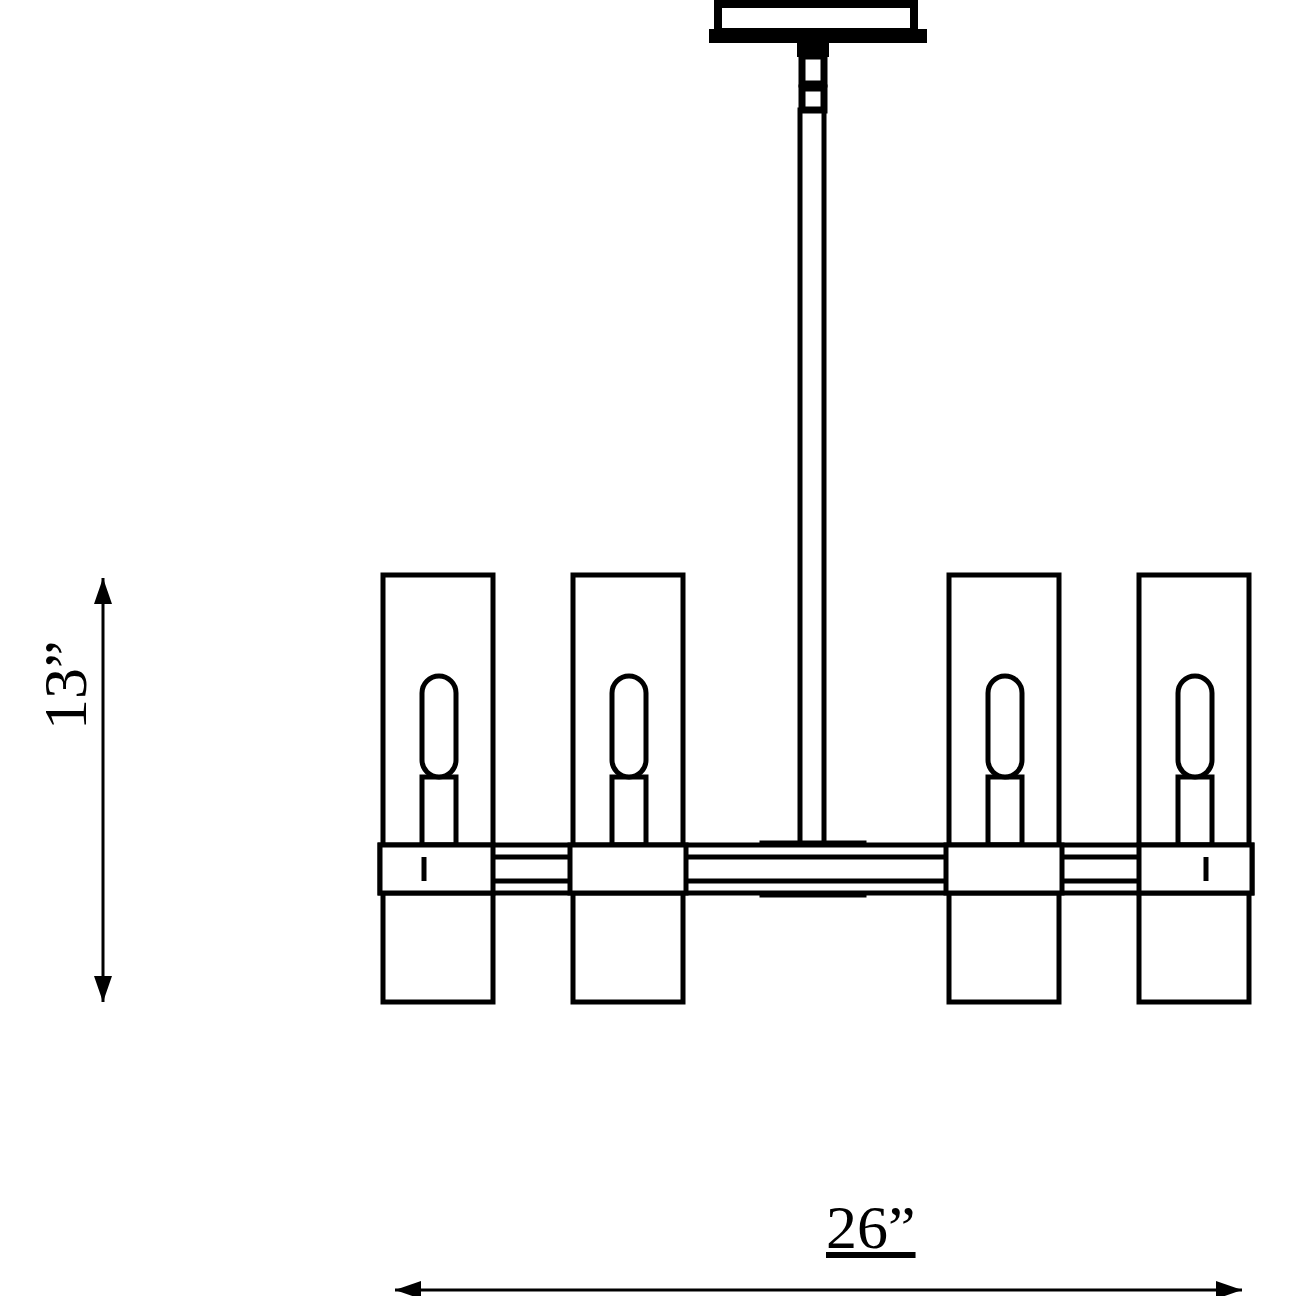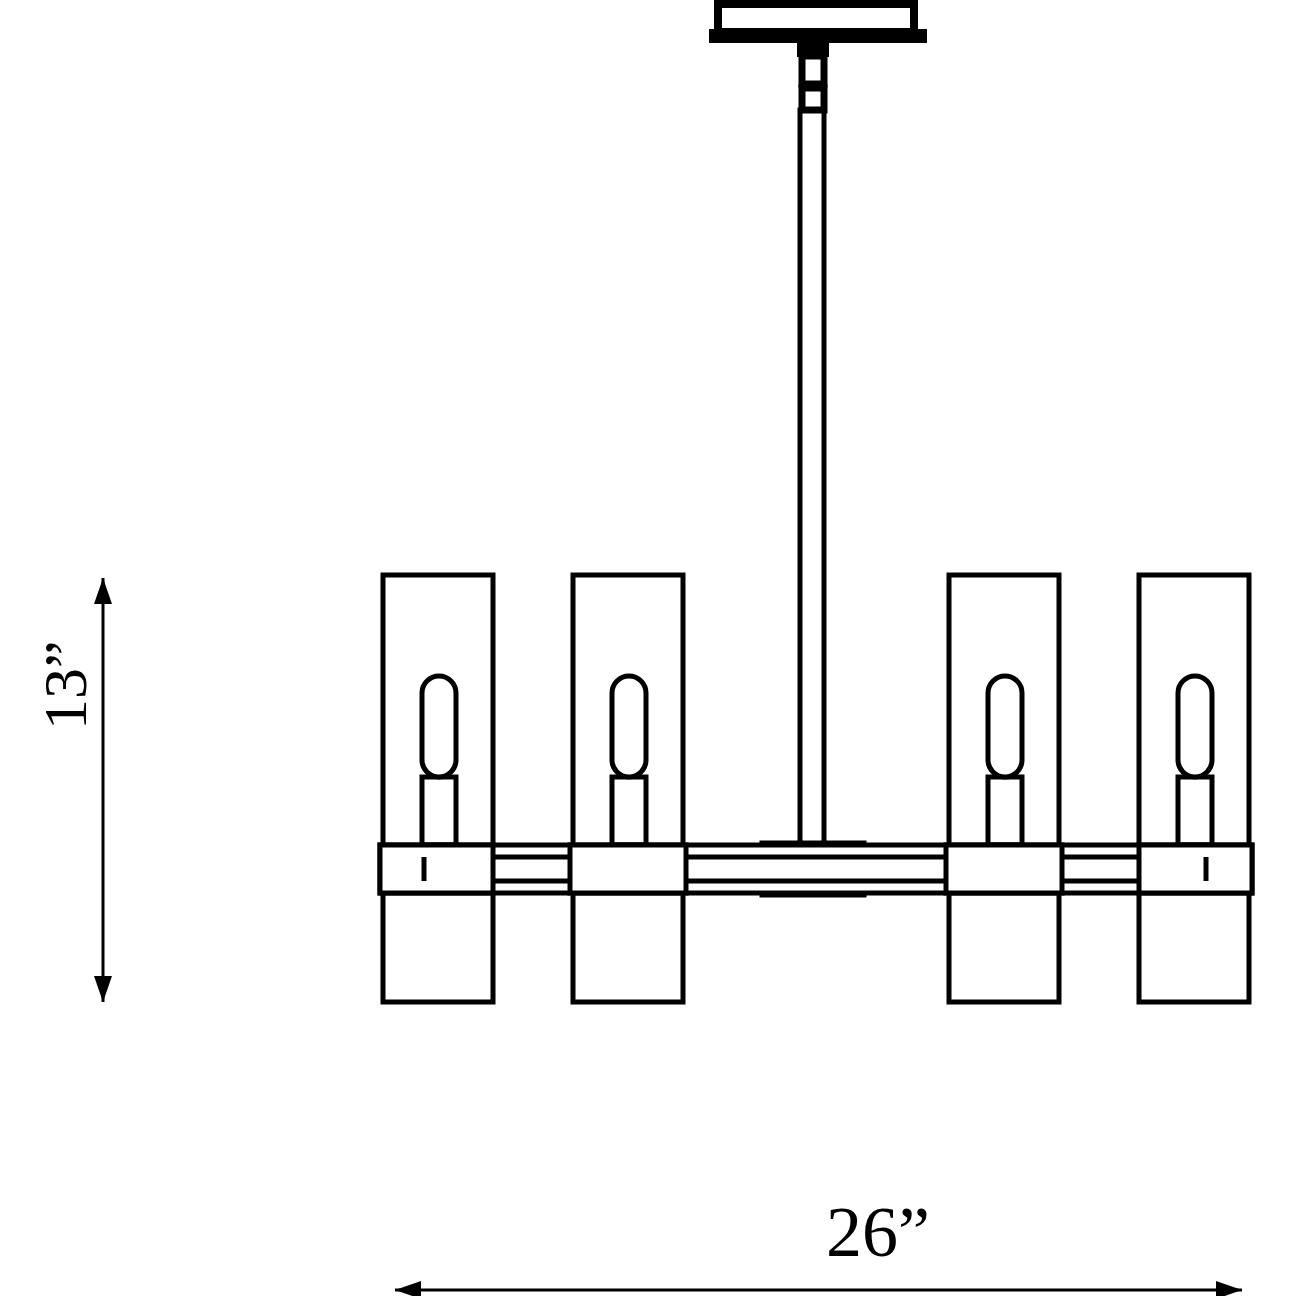--- a/index.html
+++ b/index.html
@@ -4,21 +4,21 @@
 <style>
   html,body{margin:0;padding:0;background:#ffffff;}
   body{width:1296px;height:1296px;overflow:hidden;
        font-family:"Liberation Serif",serif;}
   #stage{position:relative;width:1296px;height:1296px;background:#ffffff;}
   svg#drawing{position:absolute;left:0;top:0;width:1296px;height:1296px;display:block;}
   .dim-label{position:absolute;color:#000;font-family:"Liberation Serif",serif;
              white-space:nowrap;line-height:1;}
   #label-height{left:34px;top:730px;font-size:62px;
                 transform:rotate(-90deg);transform-origin:left top;}
-  #label-width{left:826px;top:1196px;font-size:72px;}
+  #label-width{left:826px;top:1196px;font-size:62px;text-decoration:underline;}
 </style>
 </head>
 <body>
 
 <div id="stage">
 
   <svg id="drawing" viewBox="0 0 1296 1296">
     <defs>
       <g id="defs-holder"></g>
     </defs>

